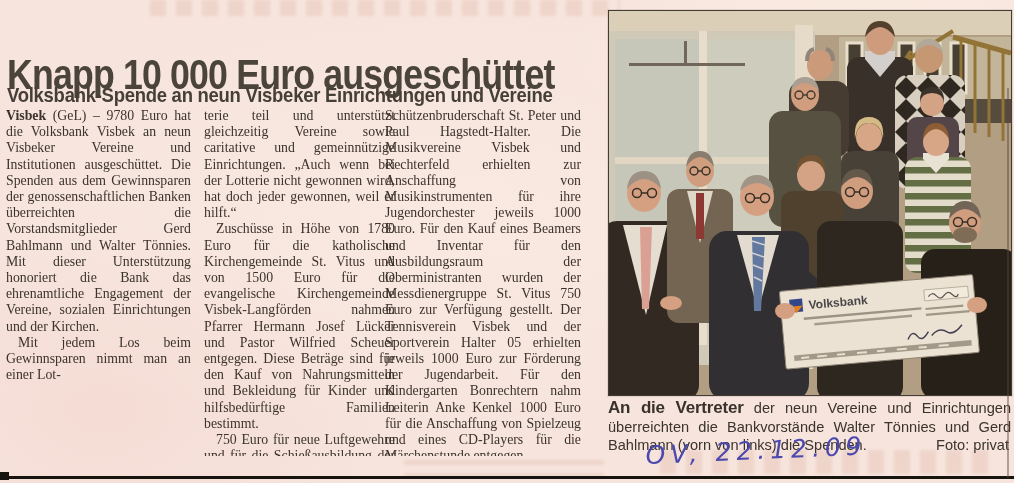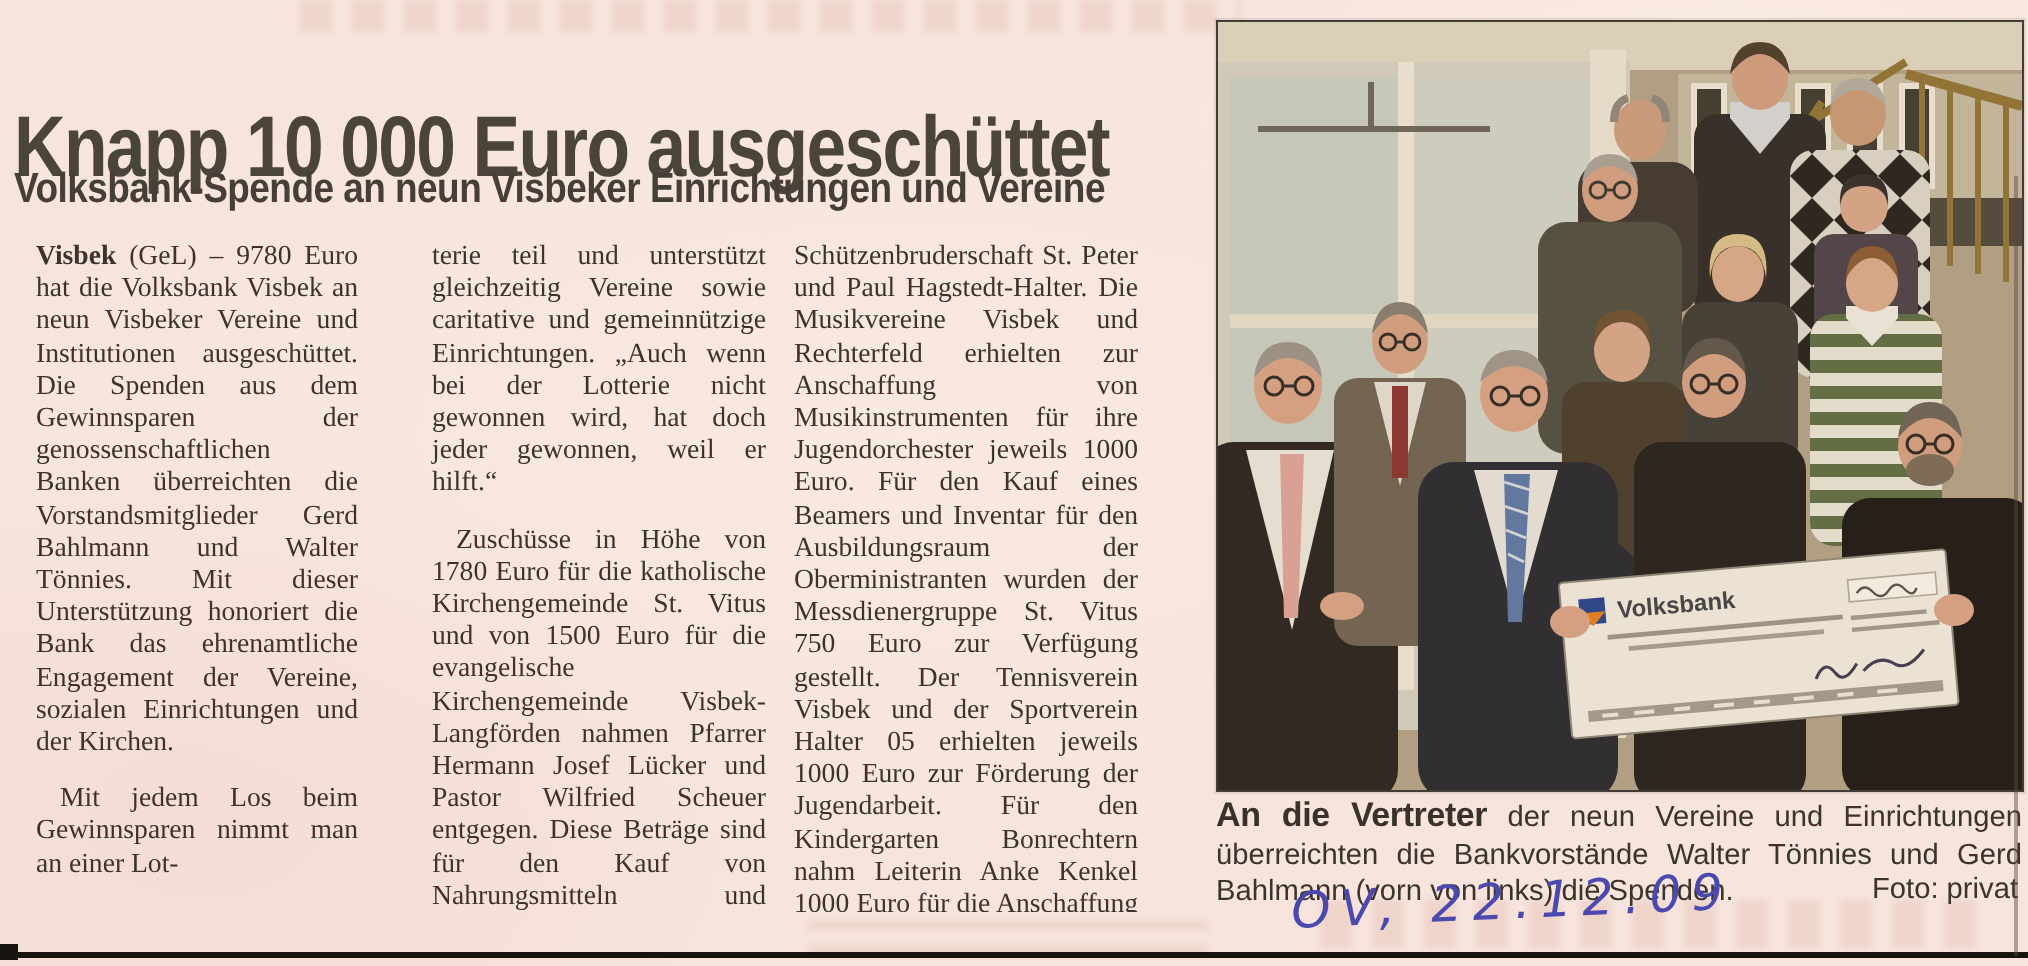--- a/index.html
+++ b/index.html
@@ -32,21 +32,21 @@
     font-weight:bold;font-size:21px;letter-spacing:-0.3px;color:#453f37;
     white-space:nowrap;transform:scaleX(.88);transform-origin:left top;
   }
   .col{
     position:absolute;top:108px;height:348px;overflow:hidden;
     font-size:13.8px;line-height:16.2px;text-align:justify;
   }
   #col-0{left:6px;width:185px;}
   #col-1{left:204px;width:191px;}
   #col-2{left:385px;width:196px;}
-  .body-p{margin:12px;}
+  .body-p{margin:0;}
   .body-p.indent{text-indent:12px;}
   .body-p b{font-weight:bold;}
 
   .photo-frame{
     position:absolute;left:608px;top:10px;width:402px;height:384px;
     border:1px solid #413c34;background:#b3a288;box-shadow:0 0 0 1px rgba(120,90,80,.15);
   }
   .photo-frame svg{display:block;}
 
   .caption{

